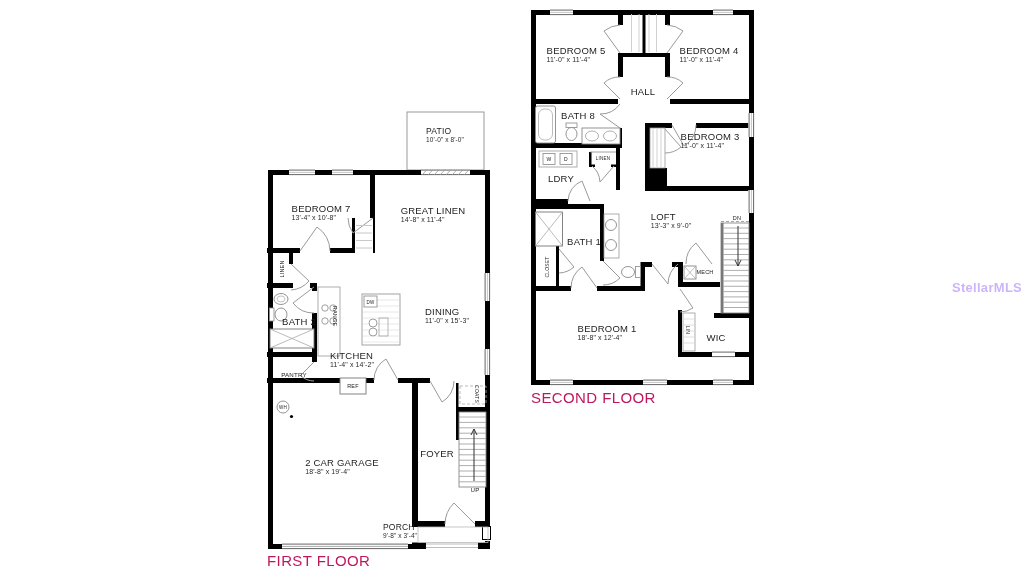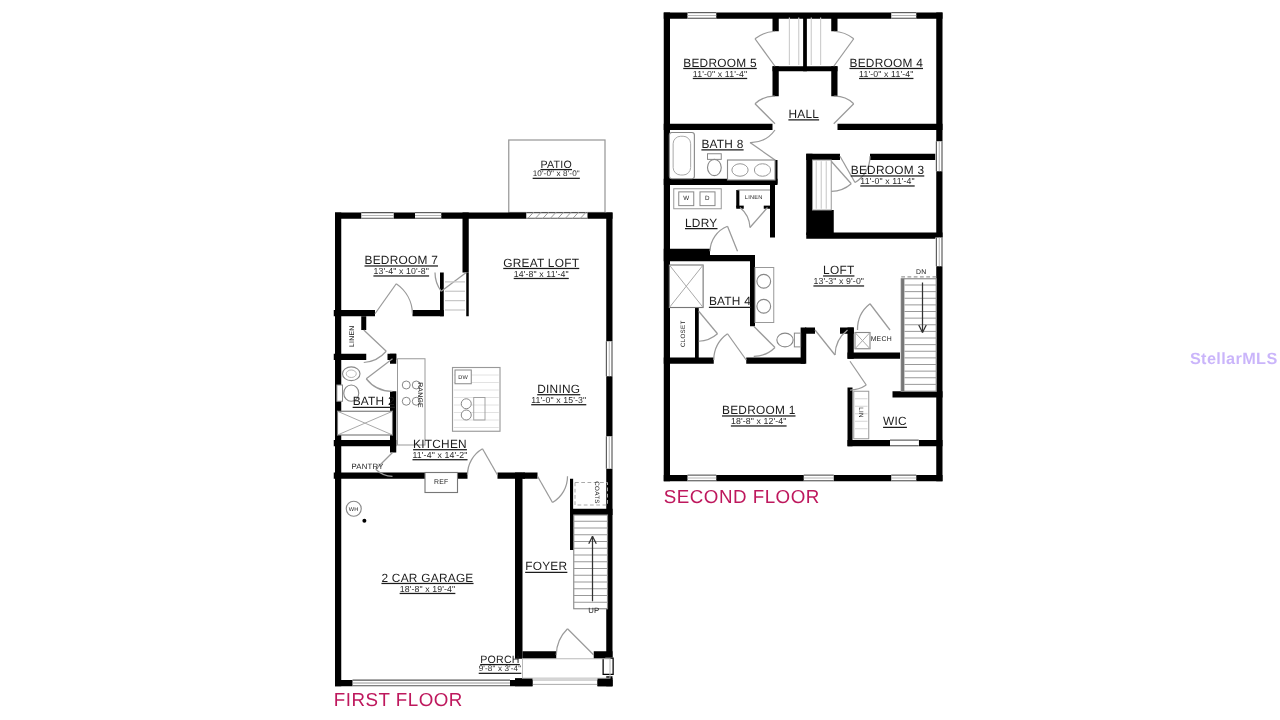--- a/index.html
+++ b/index.html
@@ -1,20 +1,20 @@
 <!DOCTYPE html>
 <html><head>
 <meta charset="utf-8">
 <style>
   html,body{margin:0;padding:0;background:#fff;}
   #stage{position:relative;width:1024px;height:576px;background:#ffffff;overflow:hidden;
          font-family:"Liberation Sans",sans-serif;color:#111;}
   svg{position:absolute;left:0;top:0;}
-  .lbl{position:absolute;transform:translate(-50%,-50%);text-align:center;white-space:nowrap;
-       color:#1c1c1c;line-height:1.18;text-decoration:underline;}
+  .lbl{position:absolute;transform:translate(-50%,-50%);white-space:nowrap;
+       color:#1c1c1c;line-height:1.18;}
   .rn{display:block;font-size:9.5px;letter-spacing:.2px;}
   .rd{display:block;font-size:7px;letter-spacing:.1px;color:#2a2a2a;}
   .sm .rn{font-size:8.5px;}
   .sm .rd{font-size:6.5px;}
   .tiny{position:absolute;transform:translate(-50%,-50%);font-size:5.5px;letter-spacing:.2px;
         color:#222;white-space:nowrap;}
   .t6{font-size:6.2px;}
   .t5{font-size:5px;}
   .t45{font-size:4.5px;}
   .vccw{transform:translate(-50%,-50%) rotate(-90deg);}
@@ -495,21 +495,21 @@
 <div class="floor-title" style="left:267px;top:552px">FIRST FLOOR</div>
 <div class="lbl sm" style="left:445px;top:135px">
       <span class="rn">PATIO</span>
       <span class="rd">10'-0" x 8'-0"</span>
     </div>
 <div class="lbl" style="left:321px;top:213px">
       <span class="rn">BEDROOM 7</span>
       <span class="rd">13'-4" x 10'-8"</span>
     </div>
 <div class="lbl" style="left:433px;top:215px">
-      <span class="rn">GREAT LOFT</span>
+      <span class="rn">GREAT LINEN</span>
       <span class="rd">14'-8" x 11'-4"</span>
     </div>
 <div class="lbl" style="left:447px;top:316px">
       <span class="rn">DINING</span>
       <span class="rd">11'-0" x 15'-3"</span>
     </div>
 <div class="lbl" style="left:352px;top:360px">
       <span class="rn">KITCHEN</span>
       <span class="rd">11'-4" x 14'-2"</span>
     </div>
@@ -559,21 +559,21 @@
 <div class="tiny t5" style="left:566px;top:159px">D</div>
 <div class="lbl" style="left:710px;top:141px">
       <span class="rn">BEDROOM 3</span>
       <span class="rd">11'-0" x 11'-4"</span>
     </div>
 <div class="lbl" style="left:671px;top:221px">
       <span class="rn">LOFT</span>
       <span class="rd">13'-3" x 9'-0"</span>
     </div>
 <div class="lbl" style="left:584px;top:242px">
-      <span class="rn">BATH 4</span>
+      <span class="rn">BATH 1</span>
     </div>
 <div class="tiny t5 vccw" style="left:547px;top:267px">CLOSET</div>
 <div class="tiny" style="left:705px;top:272px">MECH</div>
 <div class="tiny" style="left:737px;top:218px">DN</div>
 <div class="lbl" style="left:607px;top:333px">
       <span class="rn">BEDROOM 1</span>
       <span class="rd">18'-8" x 12'-4"</span>
     </div>
 <div class="lbl" style="left:716px;top:338px">
       <span class="rn">WIC</span>

